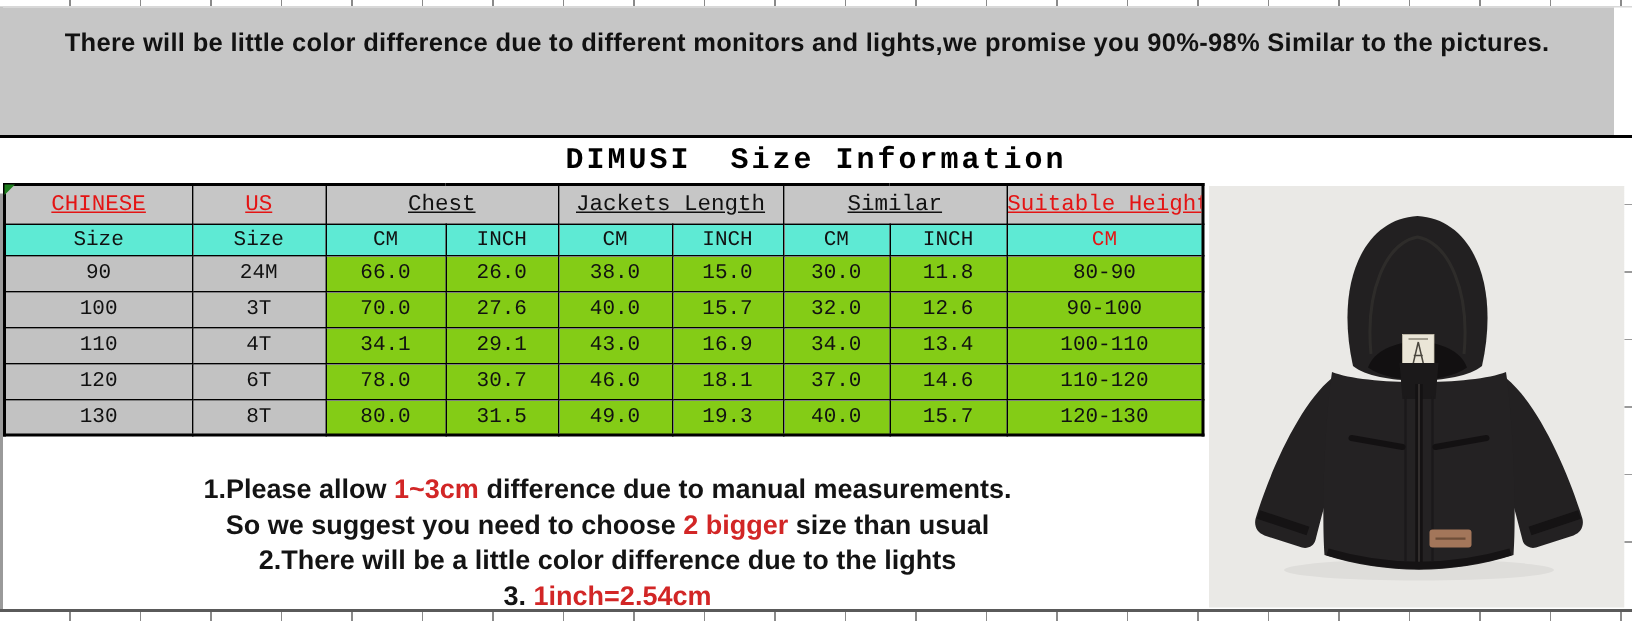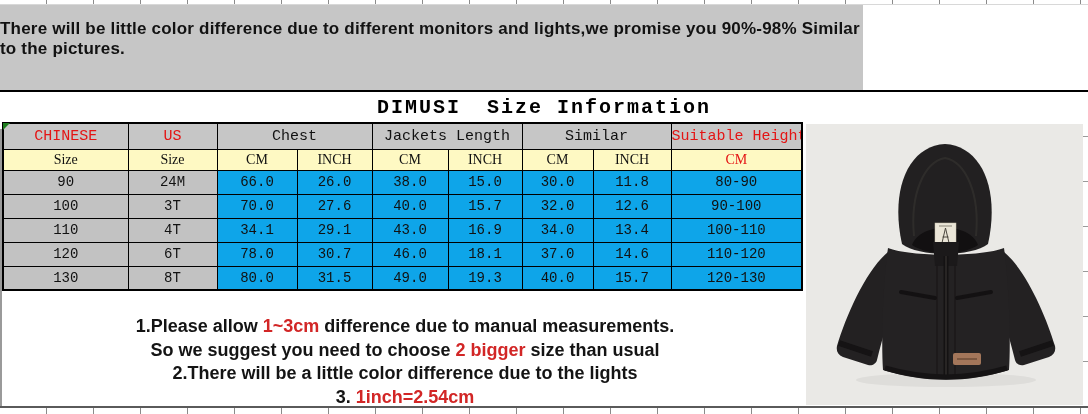--- a/index.html
+++ b/index.html
@@ -21,22 +21,22 @@
     background:repeating-linear-gradient(to right,#ffffff 0 46px,#8a8a8a 46px 47px);
   }
   .right-strip {
     position:absolute; top:92px; right:0; width:5px; height:314px;
     background:repeating-linear-gradient(to bottom,#ffffff 0 44px,#9a9a9a 44px 45px);
   }
   .left-edge { position:absolute; top:5px; left:0; width:2px; height:401px; background:#9a9a9a; }
 
   
   .banner {
-    position:absolute; top:5px; left:0; width:863px; height:85px;
-    background:#c6c6c6; text-align:left;
+    position:absolute; top:5px; left:0; width:1076px; height:85px;
+    background:#c6c6c6; text-align:center;
   }
   .banner-line1 {
     padding-top:14px; font-size:17px; font-weight:bold; color:#121212;
     letter-spacing:0.2px;
   }
   .banner-line2 { margin-top:3px; font-size:29px; font-weight:bold; color:#e41414; letter-spacing:0.5px; }
   .banner-line2 span { margin:0 12px; }
 
   
   .title-row {
@@ -52,23 +52,23 @@
   table.size-table {
     position:absolute; top:122px; left:2px; width:801px;
     border-collapse:collapse; table-layout:fixed;
     font-family:"Liberation Mono", monospace; font-size:14px; color:#111;
   }
   .size-table th, .size-table td {
     border:1px solid #000; text-align:center; vertical-align:middle;
     padding:0; white-space:nowrap; overflow:hidden; font-weight:normal;
   }
   .size-table { border:2px solid #000; }
-  .size-table tr.h1 th { height:26px; background:#c6c6c6; font-size:15px; }
-  .size-table tr.h2 th { height:21px; background:#fef9c3;font-family:Liberation Serif, serif; }
-  .size-table tbody td { height:24px; background:#0ea5e9; }
+  .size-table tr.h1 th { height:26px; background:#c6c6c6; font-size:15px;text-decoration:underline; }
+  .size-table tr.h2 th { height:21px; background:#5eead4; }
+  .size-table tbody td { height:24px; background:#84cc16; }
   .size-table tbody td.g { background:#c2c2c2; }
   .red { color:#e41414; }
   .b   { font-weight:bold; }
   .green-corner {
     position:absolute; top:123px; left:3px; width:0; height:0;
     border-top:7px solid #1e7d1e; border-right:7px solid transparent;
   }
 
   
   .notes {

